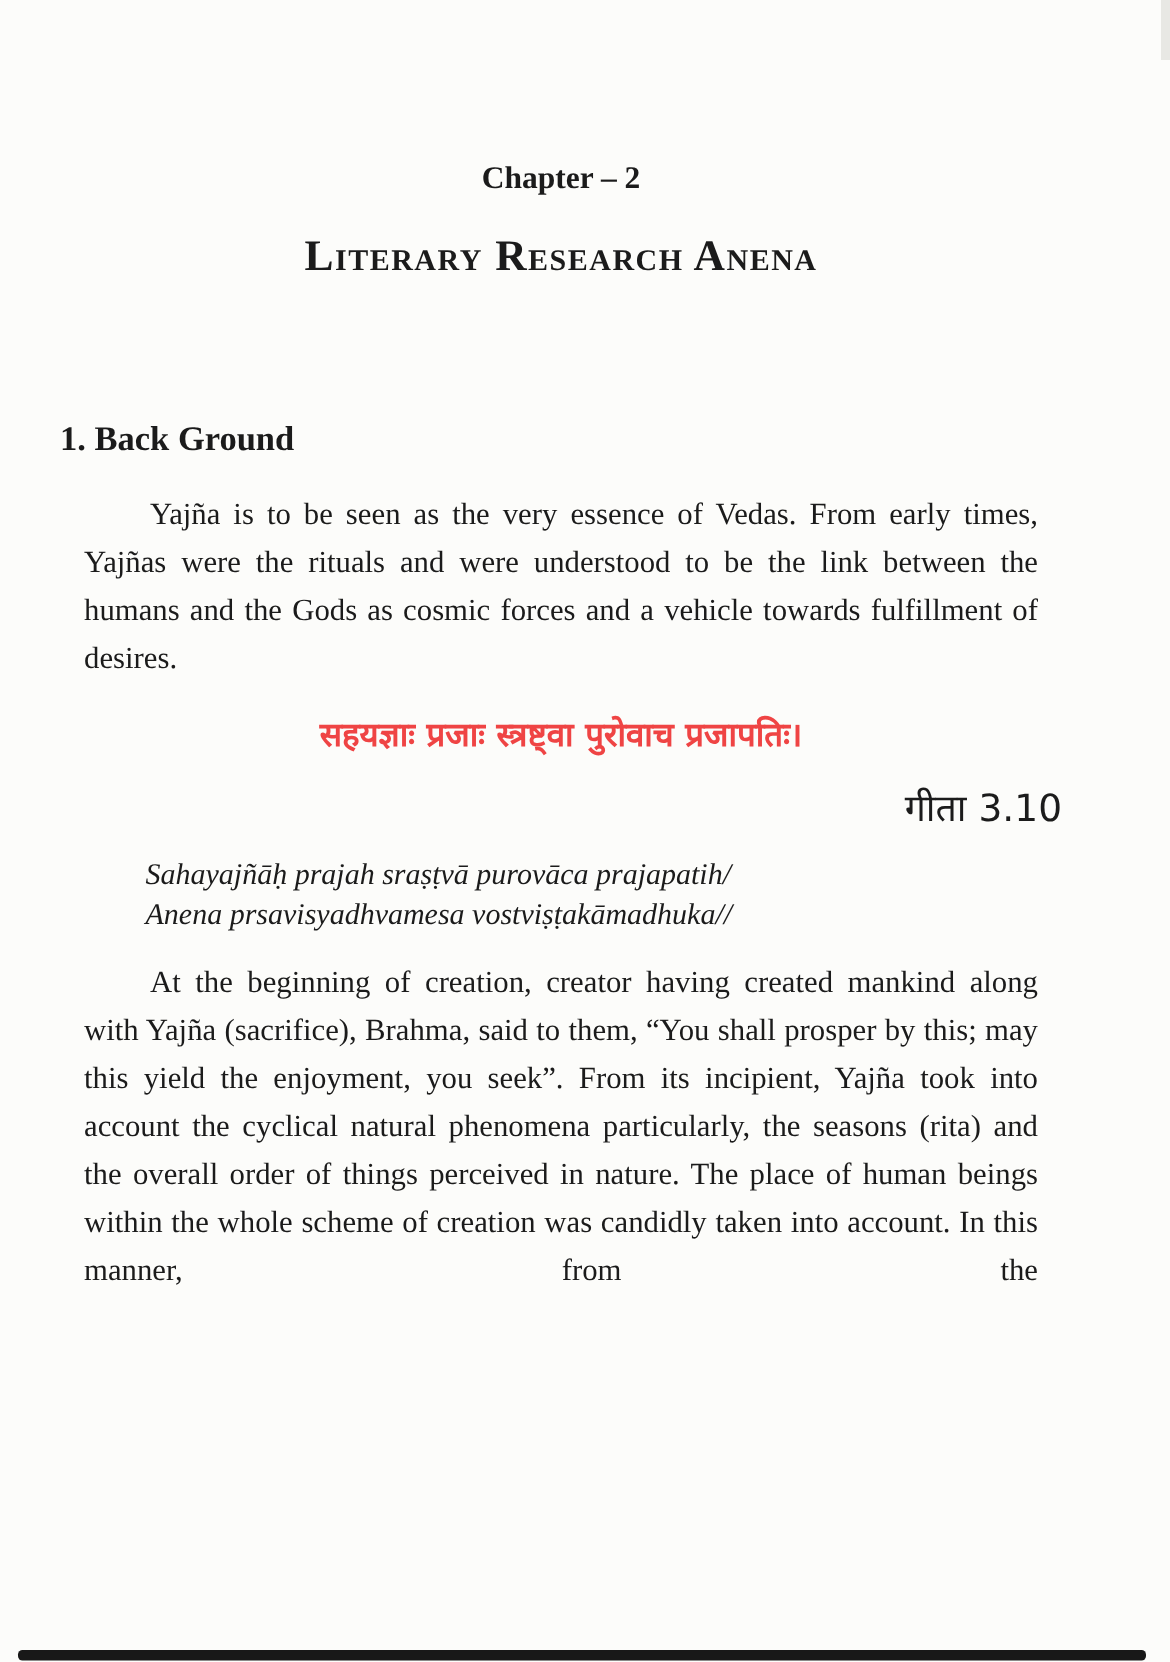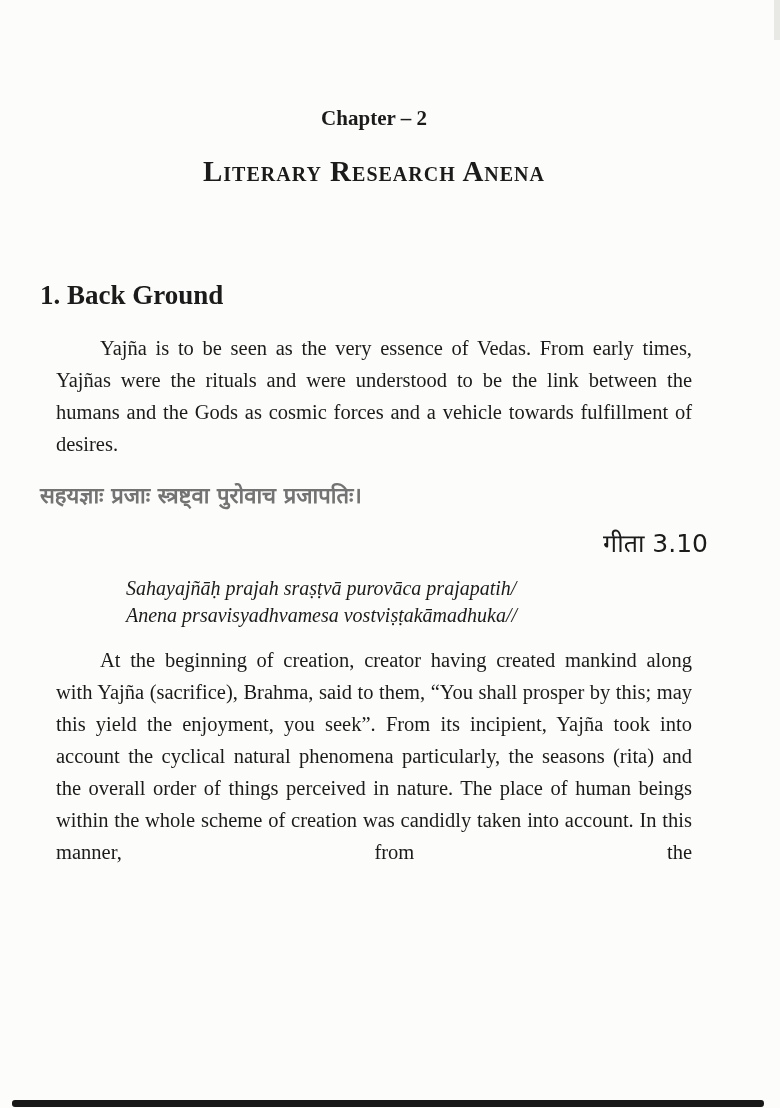--- a/index.html
+++ b/index.html
@@ -27,57 +27,57 @@
   }
   .page-title {
     text-align: center;
     font-variant: small-caps;
     font-weight: bold;
     font-size: 29px;
     letter-spacing: 1px;
     margin: 0 0 92px 0;
   }
   .section-heading {
-    font-size: 27px;
+    font-size: 23px;
     font-weight: bold;
     margin: 0 0 22px 0;
   }
   .body-para {
     font-size: 20.5px;
     line-height: 1.56;
     text-align: justify;
     margin: 16px;
   }
   .first-indent {
     text-indent: 44px;
   }
   .last-cut {
     text-align-last: justify;
   }
   .verse {
-    text-align: left;
+    text-align: center;
     font-weight: bold;
     font-size: 22px;
     line-height: 1.75;
     font-family: "DejaVu Sans", sans-serif;
     margin: 14px 0 2px 0;
-    color: #737373;
+    color: #ef4444;
   }
   .cite {
     text-align: right;
     font-size: 20px;
     margin: 8px 0 14px 0;
   }
   .cite-dev {
     font-family: "DejaVu Sans", sans-serif;
     font-size: 25px;
     margin: 10px 0 16px 0;
   }
   .translit {
-    margin-left: 86px;
+    margin-left: 57px;
     font-style: italic;
     font-size: 20px;
     line-height: 1.35;
   }
   .cite-translit {
     margin: 2px 0 8px 0;
   }
   .quote-block {
     margin: 6px 0 10px 110px;
     font-size: 20.5px;

